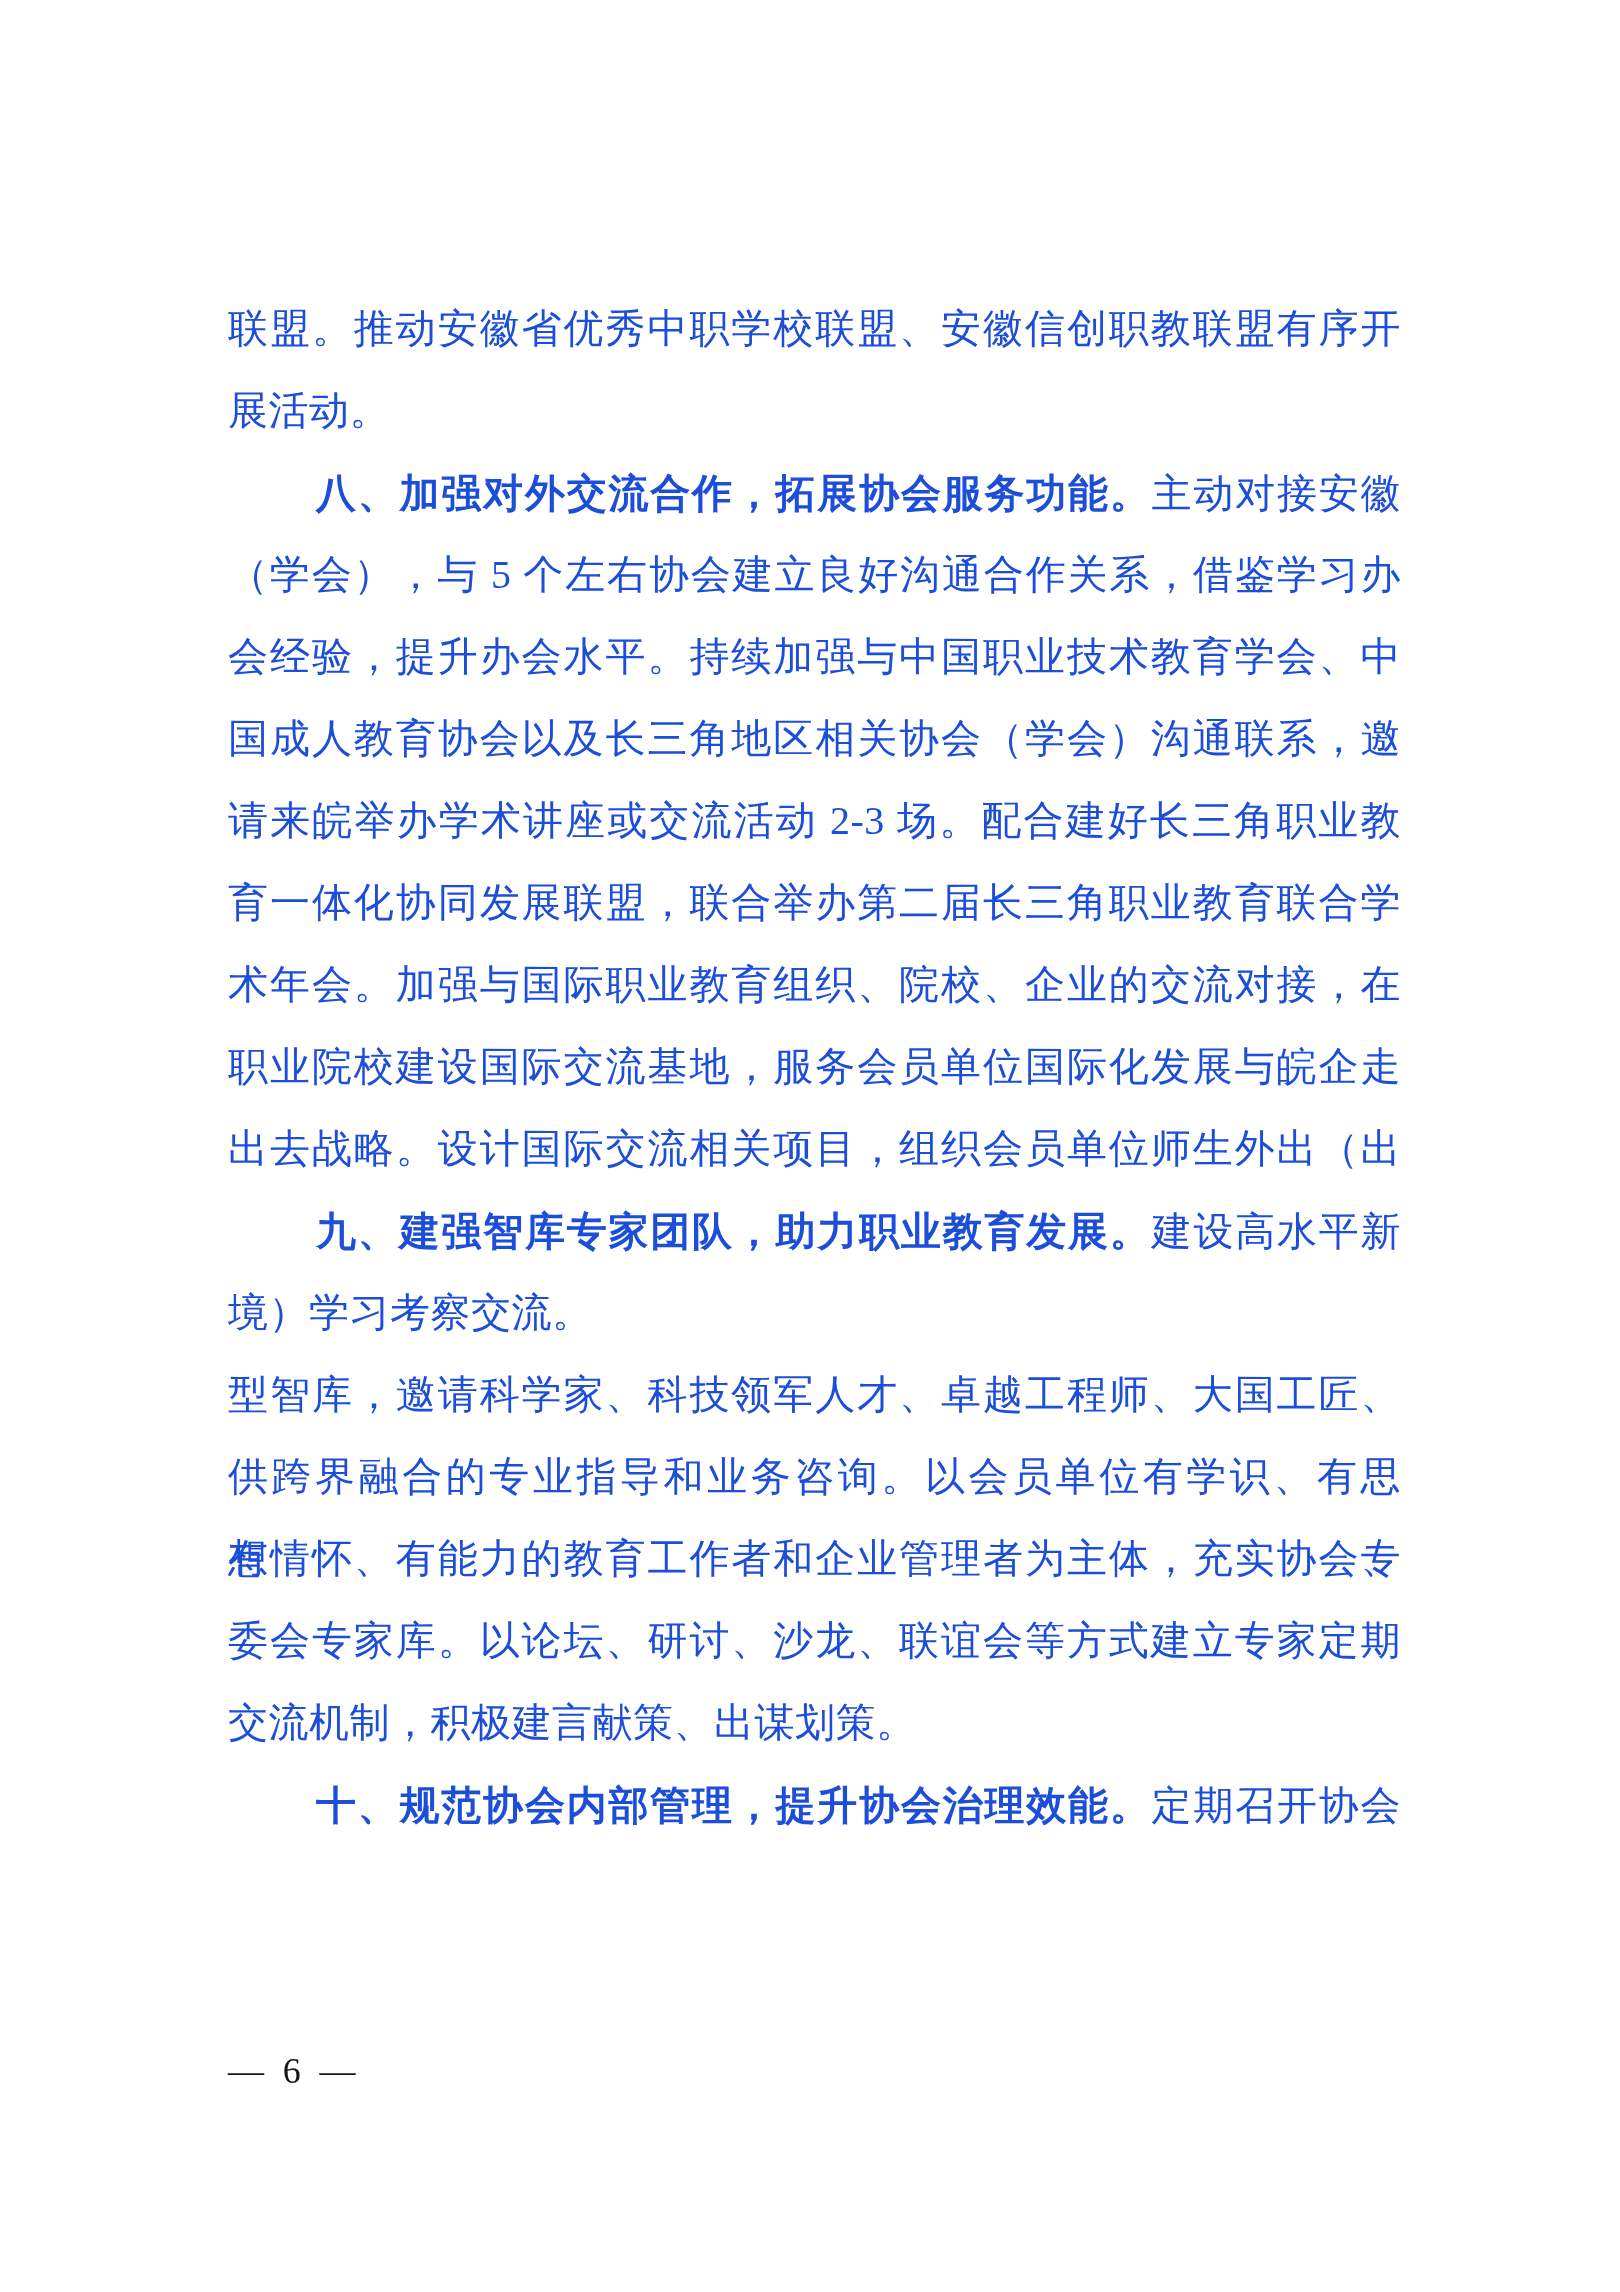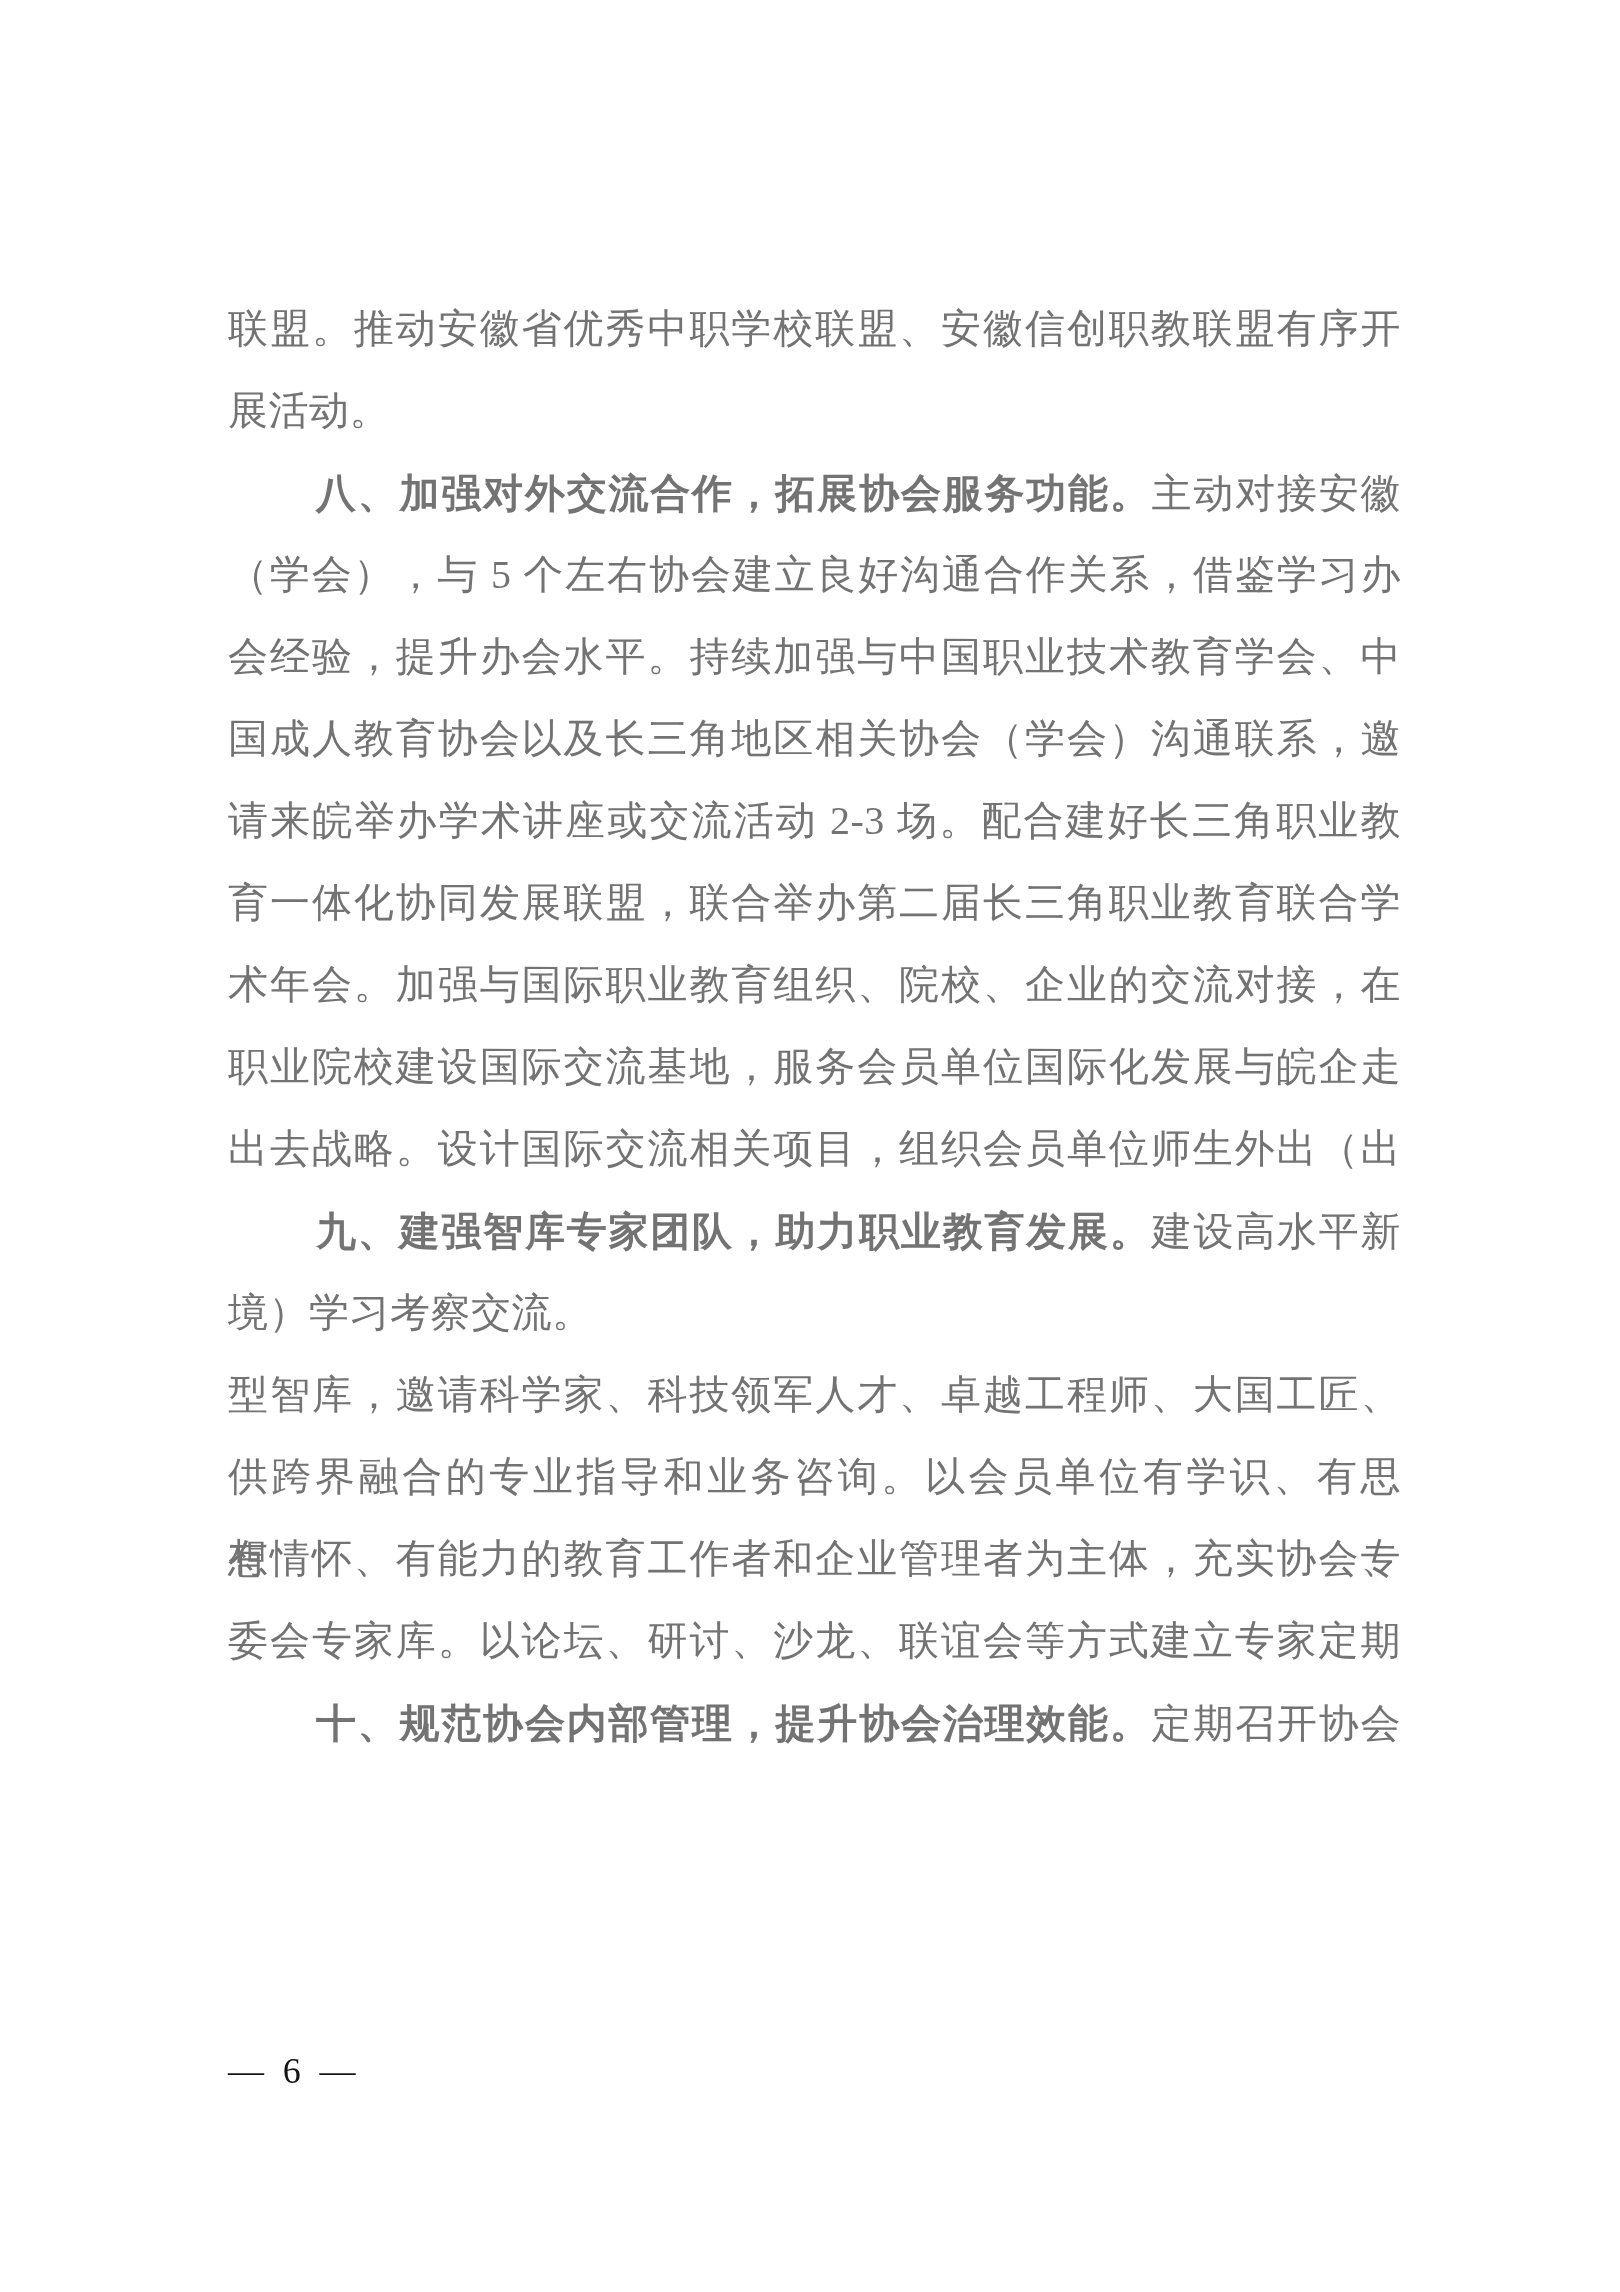--- a/index.html
+++ b/index.html
@@ -26,21 +26,21 @@
     top: 288px;
     width: 1173px;
   }
   .line {
     font-size: 40px;
     line-height: 82px;
     height: 82px;
     text-align: justify;
     text-align-last: left;
     letter-spacing: 0.5px;
-    color: #737373;
+    color: #1d4ed8;
   }
   .line.justify {
     text-align-last: justify;
   }
   .run {
     font-weight: 400;
   }
   .run.bold {
     font-weight: 700;
     font-family: "Liberation Sans", "DejaVu Sans", sans-serif;
@@ -71,17 +71,18 @@
       <div class="line justify"><span class="run">育一体化协同发展联盟，联合举办第二届长三角职业教育联合学</span></div>
       <div class="line justify"><span class="run">术年会。加强与国际职业教育组织、院校、企业的交流对接，在</span></div>
       <div class="line justify"><span class="run">职业院校建设国际交流基地，服务会员单位国际化发展与皖企走</span></div>
       <div class="line justify"><span class="run">出去战略。设计国际交流相关项目，组织会员单位师生外出（出</span></div>
       <div class="line justify" style="padding-left: 88px;"><span class="run bold">九、建强智库专家团队，助力职业教育发展。</span><span class="run">建设高水平新</span></div>
       <div class="line"><span class="run">境）学习考察交流。</span></div>
       <div class="line justify"><span class="run">型智库，邀请科学家、科技领军人才、卓越工程师、大国工匠、</span></div>
       <div class="line justify"><span class="run">供跨界融合的专业指导和业务咨询。以会员单位有学识、有思想、</span></div>
       <div class="line justify"><span class="run">有情怀、有能力的教育工作者和企业管理者为主体，充实协会专</span></div>
       <div class="line justify"><span class="run">委会专家库。以论坛、研讨、沙龙、联谊会等方式建立专家定期</span></div>
+      <div class="line"><span class="run">交流机制，积极建言献策、出谋划策。</span></div>
       <div class="line justify" style="padding-left: 88px;"><span class="run bold">十、规范协会内部管理，提升协会治理效能。</span><span class="run">定期召开协会</span></div>
     </div>
   <div class="footer">— 6 —</div>
 </div>
 
 
 </body></html>

